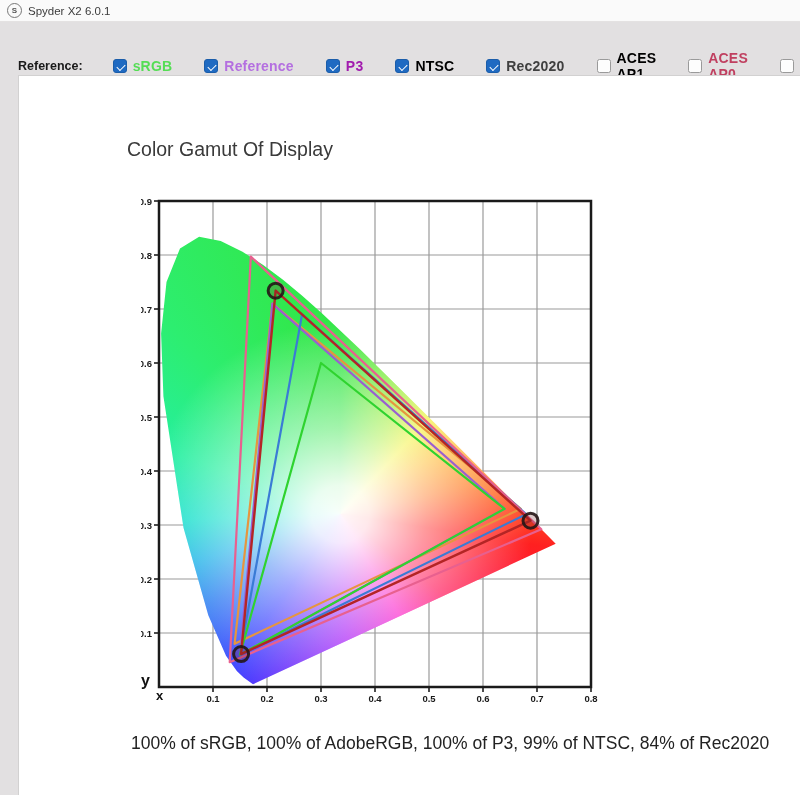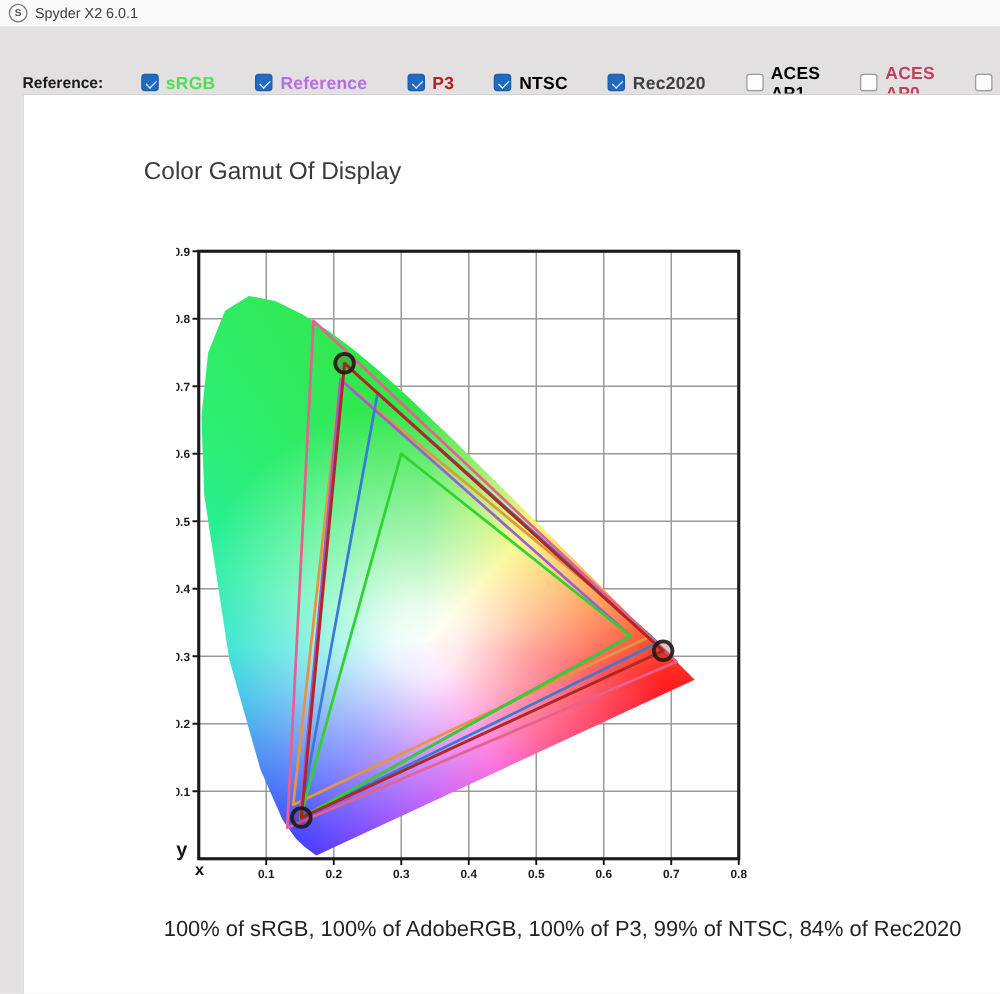--- a/index.html
+++ b/index.html
@@ -18,21 +18,21 @@
   .ref-item{display:flex;align-items:center;gap:6px;cursor:default;}
   .ref-label{font-size:14px;font-weight:600;letter-spacing:.2px;}
   .cb{width:14px;height:14px;border-radius:3px;box-sizing:border-box;position:relative;flex:0 0 auto;}
   .cb.checked{background:#1f6ac2;border:1px solid #1b5da9;}
   .cb.checked::after{content:"";position:absolute;left:3px;top:3.5px;width:7px;height:4px;
             border-left:1.8px solid #fff;border-bottom:1.8px solid #fff;transform:rotate(-45deg);}
   .cb.unchecked{background:#fdfdfd;border:1px solid #9a9a9a;border-radius:2.5px;}
   
   .panel{position:absolute;left:18px;top:75px;right:0;bottom:0;background:#ffffff;
          border-left:1px solid #d2d1d1;border-top:1px solid #d2d1d1;}
-  .page-title{position:absolute;left:96px;top:50px;font-size:19.5px;color:#3a3a3a;font-weight:400;margin:0;}
+  .page-title{position:absolute;left:96px;top:50px;font-size:19.5px;color:#3a3a3a;font-weight:400;margin:12px;}
   .summary{position:absolute;left:112px;top:655px;width:662px;font-size:17.5px;color:#222;line-height:1.42;}
   
   .chart-wrap{position:absolute;left:122px;top:110px;width:480px;height:545px;}
   .chart-wrap svg{position:absolute;left:0;top:0;}
   .locus{position:absolute;left:18px;top:15px;width:432px;height:486px;z-index:2;pointer-events:none;
     background:
       radial-gradient(circle 205px at 42% 64.4%,
         rgba(255,255,255,0.97) 0%, rgba(255,255,255,0.9) 14%,
         rgba(255,255,255,0.55) 42%, rgba(255,255,255,0) 94%),
       conic-gradient(from 0deg at 42% 64.4%,
@@ -60,21 +60,21 @@
     <label class="ref-item">
       <span class="cb checked"></span>
       <span class="ref-label" style="color: rgb(85, 221, 85);">sRGB</span>
     </label>
     <label class="ref-item">
       <span class="cb checked"></span>
       <span class="ref-label" style="color: rgb(180, 111, 224);">Reference</span>
     </label>
     <label class="ref-item">
       <span class="cb checked"></span>
-      <span class="ref-label" style="color: #b91c1c;">P3</span>
+      <span class="ref-label" style="color: #a21caf;">P3</span>
     </label>
     <label class="ref-item">
       <span class="cb checked"></span>
       <span class="ref-label" style="color: #000000;">NTSC</span>
     </label>
     <label class="ref-item">
       <span class="cb checked"></span>
       <span class="ref-label" style="color: #404040;">Rec2020</span>
     </label>
     <label class="ref-item">

